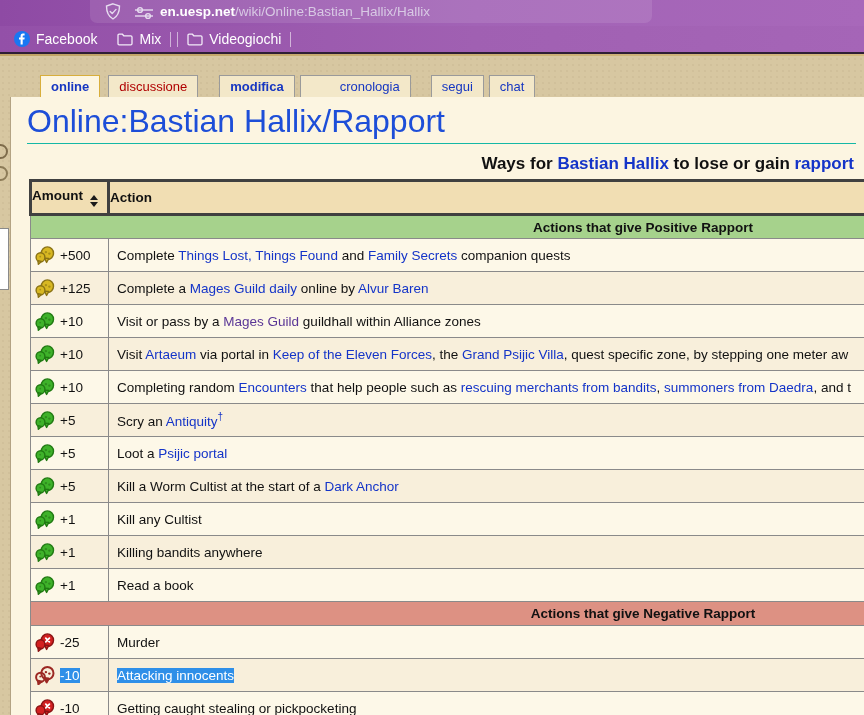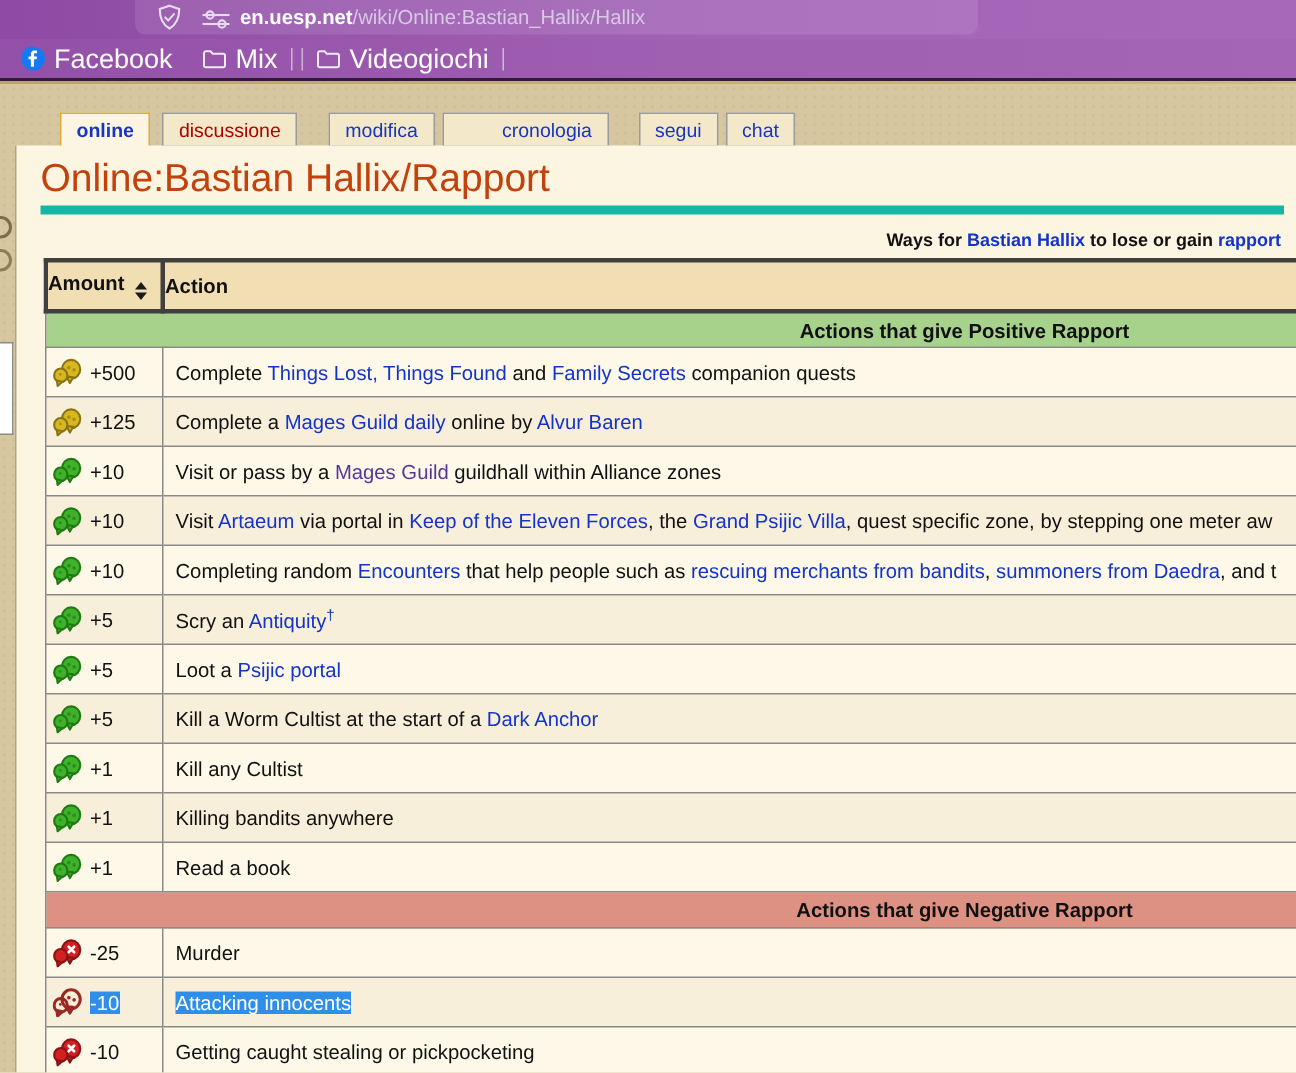--- a/index.html
+++ b/index.html
@@ -8,42 +8,42 @@
 
   
   .chrome { position:absolute; top:0; left:0; right:0; height:56px; }
   .url-row { position:relative; height:26px; background:linear-gradient(90deg,#8e4aa4,#a263b6 55%,#a868ba); overflow:hidden; }
   .url-pill { position:absolute; left:90px; top:-10px; width:562px; height:33px; border-radius:7px; background:rgba(255,255,255,0.10); }
   .shield-icon { position:absolute; left:103px; top:2px; }
   .sliders-icon { position:absolute; left:134px; top:6px; }
   .url-text { position:absolute; left:160px; top:4px; font-size:13.5px; color:#d8c9e4; white-space:nowrap; }
   .url-text b { color:#ffffff; font-weight:bold; }
 
-  .bm-row { position:relative; height:26px; background:linear-gradient(90deg,#9350a8,#a060b2 55%,#a565b7); display:flex; align-items:center; padding-left:8px; color:#fff; font-size:18px; }
+  .bm-row { position:relative; height:26px; background:linear-gradient(90deg,#9350a8,#a060b2 55%,#a565b7); display:flex; align-items:center; padding-left:8px; color:#fff; font-size:14px; }
   .bm-item { display:flex; align-items:center; gap:6px; padding:2px 6px; border-radius:3px; }
   .bm-sep { width:1px; height:15px; background:rgba(255,255,255,0.55); margin:0 3px; }
   .dark-edge { height:2px; background:#2e1e35; }
   .gold-edge { height:2px; background:linear-gradient(90deg,#c0a264,#d3b87e); }
 
   
   .page { position:absolute; top:56px; left:0; right:0; bottom:0; background:#d7c7a1;
           background-image:radial-gradient(rgba(120,100,60,.07) 1px, transparent 1.4px); background-size:6px 6px; }
   .ring { position:absolute; border:2px solid #7e6c4b; border-radius:50%; width:15px; height:15px; left:-7px; }
   .ring.r1 { top:88px; } .ring.r2 { top:110px; border-color:#8d7c58; }
   .white-frag { position:absolute; left:0; top:172px; width:9px; height:62px; background:#ffffff; border:1px solid #8a8a8a; border-left:none; }
 
   .tabs { position:absolute; left:40px; top:19px; display:flex; align-items:flex-end; }
   .tab { font-size:13px; line-height:15px; padding:3px 10px 3px; background:#f3e8c9; border:1px solid #9a9a9a; color:#1636c1; cursor:pointer; white-space:nowrap; }
   .tab.active { background:#fcf5e1; border-color:#d8ae3c; border-bottom-color:#fcf5e1; font-weight:bold; }
   .tab.red { color:#b00000; }
 
   .content { position:absolute; left:10px; right:0; top:41px; bottom:0; background:#fcf5e1; border-left:1px solid #b3a383; overflow:hidden; }
-  h1.page-title { margin:6px 8px 0 16px; font-size:26px; font-weight:400; color:#c2410c; border-bottom:6px solid #14b8a6; padding-bottom:3px; letter-spacing:0; }
+  h1.page-title { margin:6px 8px 0 16px; font-size:32px; font-weight:400; color:#1d4ed8; border-bottom:1px solid #14b8a6; padding-bottom:3px; letter-spacing:0; }
   .breadcrumb { margin:3px 0 0 26px; font-size:12.5px; color:#444; }
-  .caption { text-align:right; margin:10px 10px 5px 0; font-size:12px; font-weight:bold; color:#111; }
+  .caption { text-align:right; margin:10px 10px 5px 0; font-size:17px; font-weight:bold; color:#111; }
 
   a { color:#1434c8; text-decoration:none; cursor:pointer; }
   a.visited { color:#5a3696; }
   .caption a { font-weight:bold; }
 
   .table-wrap { margin-left:18px; overflow:hidden; }
   table.rapport { border-collapse:collapse; width:1228px; table-layout:fixed; font-size:13.5px; color:#111; }
   table.rapport col.c-amount { width:78px; }
   table.rapport th { background:#f1deb3; border:3px solid #404040; height:34px; font-weight:bold; text-align:left; }
   table.rapport td { border:1px solid #8a8a8a; }
@@ -111,21 +111,21 @@
 </div>
 
 <div class="page">
   <div class="ring r1"></div>
   <div class="ring r2"></div>
   <div class="white-frag"></div>
 
   <div class="tabs">
       <div class="tab active" style="margin-right: 8px;">online</div>
       <div class="tab red" style="margin-right: 21px;">discussione</div>
-      <div class="tab" style="margin-right: 5px;">modifica</div>
+      <div class="tab" style="margin-right: 5px; font-weight: bold;">modifica</div>
       <div class="tab" style="margin-right: 20px; padding-left: 39px;">cronologia</div>
       <div class="tab" style="margin-right: 5px;">segui</div>
       <div class="tab" style="margin-right: 4px;">chat</div>
     </div>
 
   <div class="content">
     <h1 class="page-title">Online:Bastian Hallix/Rapport</h1>
     <div class="caption">
       <span>Ways for </span><a>Bastian Hallix</a><span> to lose or gain </span><a>rapport</a>
     </div>

